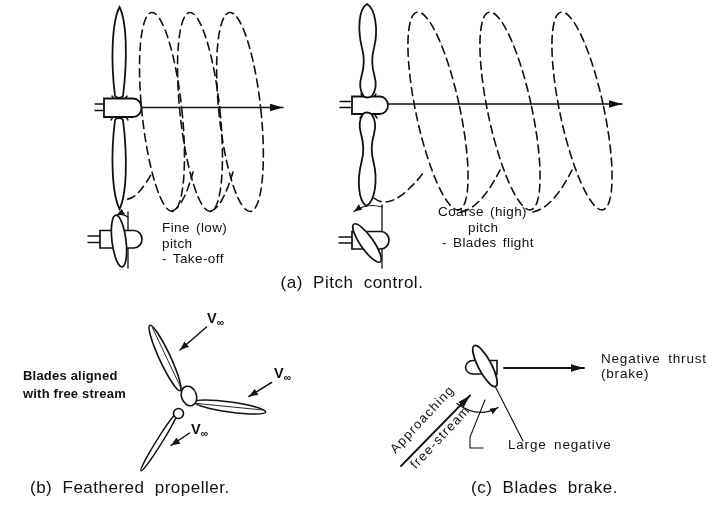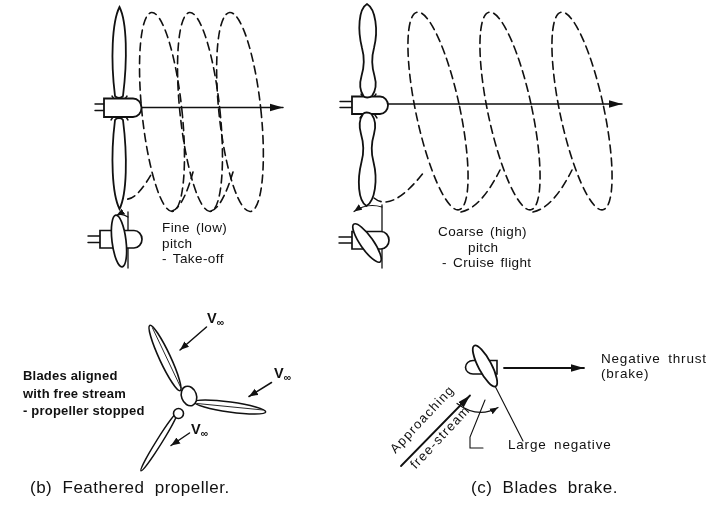--- a/index.html
+++ b/index.html
@@ -126,31 +126,31 @@
       </g>
     </g>
   </svg>
 
   <div class="lbl small-label" style="left:162px;top:220px;">
     <div>Fine (low)</div>
     <div>pitch</div>
     <div>- Take-off</div>
   </div>
 
-  <div class="lbl small-label" style="left:438px;top:224px;">
+  <div class="lbl small-label" style="left:438px;top:204px;">
     <div>Coarse (high)</div>
     <div class="ind30">pitch</div>
-    <div class="ind4">- Cruise flight</div>
+    <div class="ind4">- Blades flight</div>
   </div>
 
+  <div class="lbl cap" style="left:262px;top:273px;width:180px;text-align:center;">(a) Pitch control.</div>
 
   <div class="lbl note" style="left:23px;top:367px;">
     <div>Blades aligned</div>
     <div>with free stream</div>
-    <div>- propeller stopped</div>
   </div>
 
   <div class="lbl vsym" style="left:207px;top:310px;"><span>V</span><span class="inf">∞</span></div>
 
   <div class="lbl vsym" style="left:274px;top:365px;"><span>V</span><span class="inf">∞</span></div>
 
   <div class="lbl vsym" style="left:191px;top:421px;"><span>V</span><span class="inf">∞</span></div>
 
   <div class="lbl cap" style="left:30px;top:478px;">(b) Feathered propeller.</div>
 

